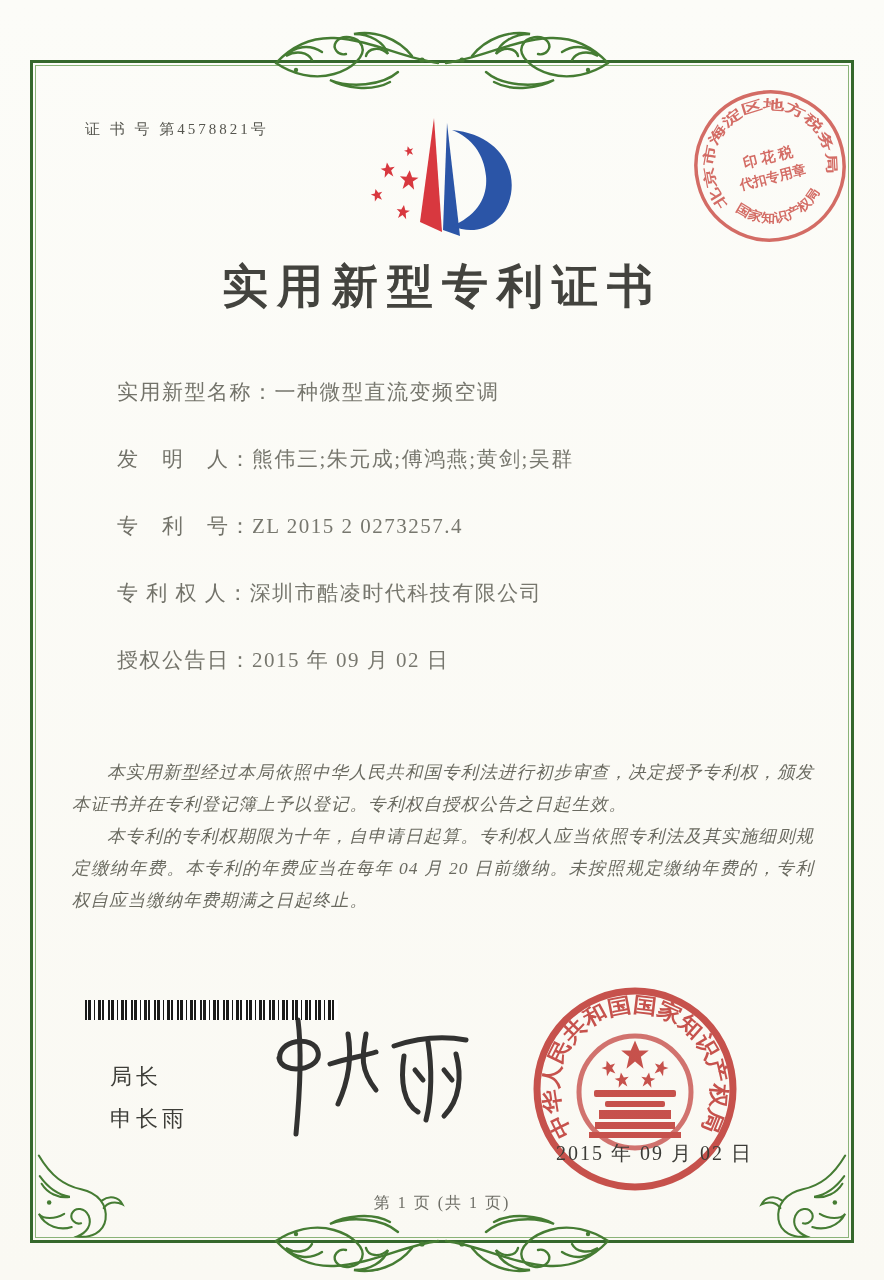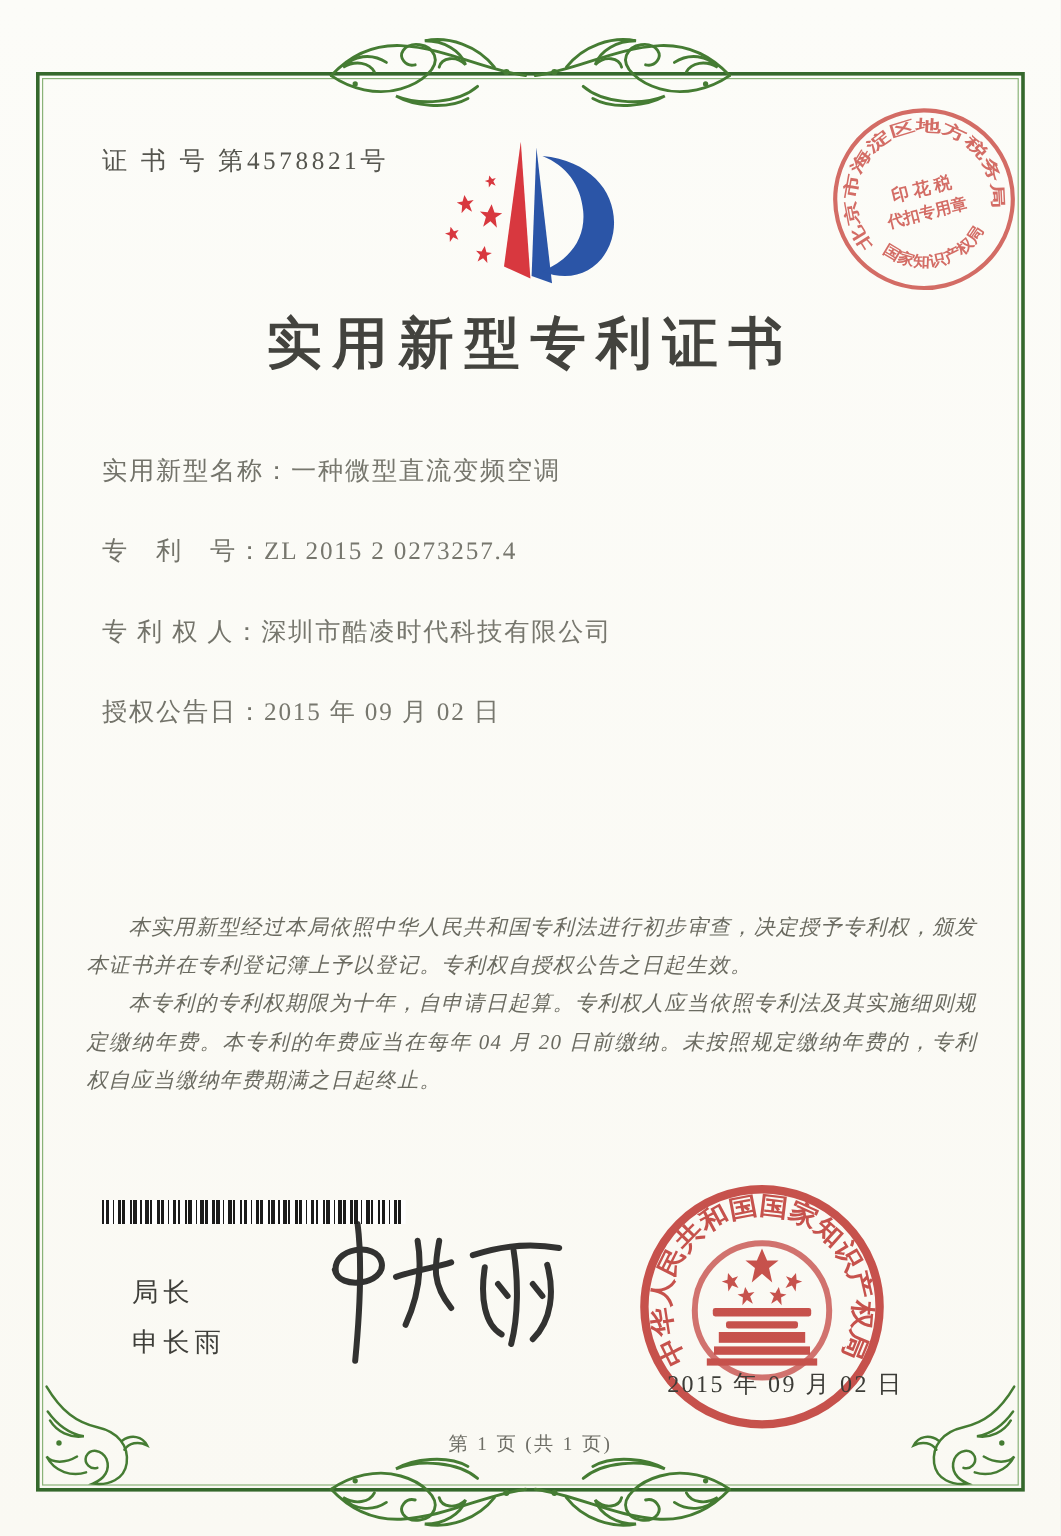--- a/index.html
+++ b/index.html
@@ -10,29 +10,29 @@
   .border-frame{position:absolute;left:30px;top:60px;right:30px;bottom:37px;
     border:3px solid #35682c;outline:1px solid #8ab378;outline-offset:-6px;}
 
   
   .orn{position:absolute;pointer-events:none;}
   .orn-top{left:50%;top:24px;transform:translateX(-50%);}
   .orn-bottom{left:50%;top:1202px;transform:translateX(-50%) scaleY(-1);}
   .corner-br{left:754px;top:1146px;}
   .corner-bl{left:36px;top:1146px;transform:scaleX(-1);}
 
-  .cert-no{position:absolute;left:85px;top:120px;font-size:21px;letter-spacing:3px;color:#55554e;}
+  .cert-no{position:absolute;left:85px;top:120px;font-size:15px;letter-spacing:3px;color:#55554e;}
   .logo{position:absolute;left:350px;top:110px;width:210px;height:148px;}
   .tax-stamp{position:absolute;left:688px;top:84px;width:164px;height:164px;opacity:.85;}
   .doc-title{position:absolute;left:0;top:256px;width:100%;text-align:center;font-size:46px;
     letter-spacing:9px;color:#43433e;font-weight:600;}
 
   .fields{position:absolute;left:85px;top:378px;width:700px;}
   .field-row{height:67px;font-size:21px;color:#77776e;letter-spacing:1.5px;white-space:nowrap;}
-  .f-label{color:#73736a;}
+  .f-label{color:#73736a;margin-left:32px;}
   .f-value{color:#77776e;font-family:Liberation Serif, serif;}
 
   .body-text{position:absolute;left:72px;top:756px;width:742px;font-size:17.5px;line-height:32px;
     color:#6a6a60;letter-spacing:1px;text-align:justify;}
   .body-text p{margin:0;text-indent:2em;font-style:italic;}
 
   .barcode{position:absolute;left:85px;top:1000px;width:253px;height:20px;
     background:repeating-linear-gradient(90deg,#1b1b1b 0 2px,#fff 2px 3px,#1b1b1b 3px 6px,#fff 6px 9px,
       #1b1b1b 9px 10px,#fff 10px 13px,#1b1b1b 13px 16px,#fff 16px 17px,#1b1b1b 17px 19px,#fff 19px 23px);}
 
@@ -119,20 +119,23 @@
     </g>
   </svg>
 
   <div class="doc-title">实用新型专利证书</div>
 
   <div class="fields">
     <div class="field-row">
       <span class="f-label">实用新型名称：</span><span class="f-value">一种微型直流变频空调</span>
     </div>
     <div class="field-row">
+      <span class="f-label">发　明　人：</span><span class="f-value">熊伟三;朱元成;傅鸿燕;黄剑;吴群</span>
+    </div>
+    <div class="field-row">
       <span class="f-label">专　利　号：</span><span class="f-value">ZL 2015 2 0273257.4</span>
     </div>
     <div class="field-row">
       <span class="f-label">专 利 权 人：</span><span class="f-value">深圳市酷凌时代科技有限公司</span>
     </div>
     <div class="field-row">
       <span class="f-label">授权公告日：</span><span class="f-value">2015 年 09 月 02 日</span>
     </div>
   </div>
 

